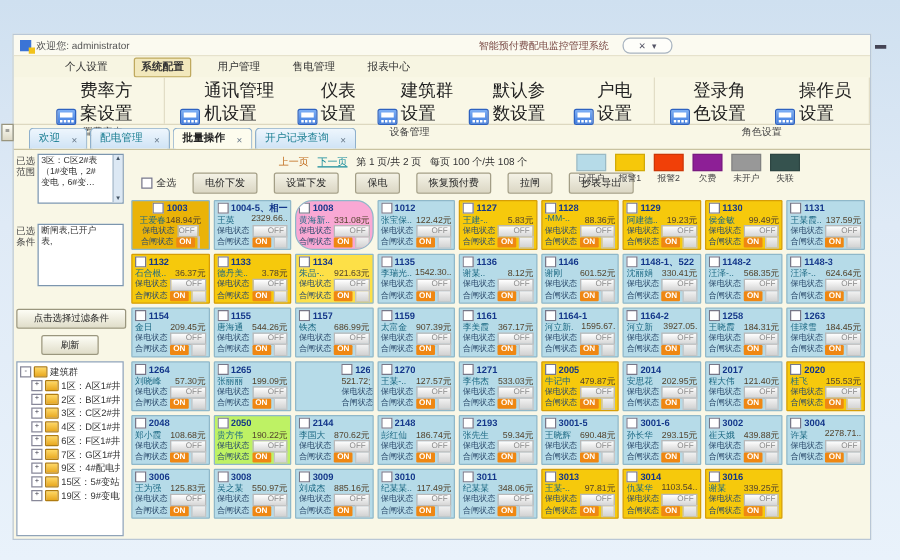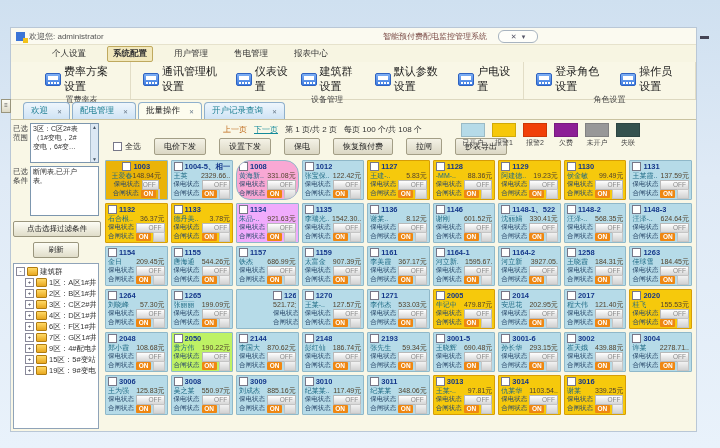--- a/index.html
+++ b/index.html
@@ -22,39 +22,39 @@
   .menu{height:17px;display:flex;align-items:center;gap:16px;padding-left:36px;font-size:8.5px;color:#333;
         background:#f7f5e2;flex:0 0 auto}
   .mitem{padding:1px 5px;cursor:default}
   .mitem.active{background:#f2e8bc;border:1px solid #bfa95e;border-radius:2px;font-weight:bold}
   
   .ribbon{height:37px;display:flex;align-items:stretch;background:#f9f7e6;border-bottom:1px solid #ddd8c0;
           padding-left:22px;flex:0 0 auto}
   .rgroup{display:flex;flex-direction:column;justify-content:space-between;padding:2px 12px 0 12px;
           border-right:1px solid #e2ddc6}
   .rbtns{display:flex;align-items:center;gap:12px}
-  .rbtn{display:flex;align-items:center;gap:3px;font-size:11px;color:#222;cursor:default}
+  .rbtn{display:flex;align-items:flex-end;gap:3px;font-size:14px;color:#222;cursor:default}
   .ric{width:14px;height:11px;border:1px solid #2e62c0;background:linear-gradient(#7fb0f4,#3f7ce0);
        border-radius:2px;position:relative;flex:0 0 auto}
   .ric::before{content:"";position:absolute;left:2px;top:2px;right:2px;height:4px;background:#fff}
   .ric::after{content:"";position:absolute;left:2px;bottom:1px;width:2px;height:2px;background:#fff;
        box-shadow:3px 0 #fff,6px 0 #fff,9px 0 #fff}
   .rlabel{font-size:8px;color:#444;text-align:center;height:11px}
   
   .dtabs{height:19px;display:flex;align-items:flex-end;gap:2px;padding-left:12px;
          border-bottom:1px solid #c9c2a0;flex:0 0 auto}
   .dtab{display:inline-flex;align-items:center;gap:9px;padding:2px 7px;font-size:8.5px;color:#1d7f93;
         background:linear-gradient(#eef6fd,#cfe3f5);border:1px solid #8fb0cc;border-bottom:none;
         border-radius:4px 4px 0 0;cursor:default;white-space:nowrap}
-  .dtab.active{background:#fdfcee;color:#222;font-weight:normal}
+  .dtab.active{background:#fdfcee;color:#222;font-weight:bold}
   .dclose::before{content:"✕";font-size:6px;color:#678}
   
   .content{flex:1;display:flex;min-height:0}
   .side{width:90px;flex:0 0 auto;padding:3px 2px 2px 2px;display:flex;flex-direction:column;box-sizing:border-box}
-  .frow{display:flex;gap:2px;margin-bottom:3px}
+  .frow{display:flex;gap:2px;margin-bottom:16px}
   .vlab{width:15px;font-size:7.5px;color:#444;white-space:pre-line;line-height:1.15;padding-top:2px}
   .lbox{flex:1;background:#fff;border:1px solid #7c96ae;font-size:7px;color:#333;padding:1px 8px 1px 2px;
         position:relative;overflow:hidden;line-height:1.25}
   .lbox.h1{height:36px}.lbox.h2{height:46px}
   .sbar{position:absolute;right:0;top:0;bottom:0;width:7px;background:#dce8f4;border-left:1px solid #aabccc;
         display:flex;flex-direction:column;justify-content:space-between;align-items:center}
   .sbar i{font-style:normal;font-size:5px;color:#456;line-height:6px}
   .sbar i.up::before{content:"▲"} .sbar i.dn::before{content:"▼"}
   .sbtn{display:block;margin:2px auto 0 auto;font-size:7.5px;color:#222;text-align:center;
         background:linear-gradient(#fdfdf5,#e0ddc9);border:1px solid #9a967e;border-radius:2px;
@@ -534,21 +534,21 @@
     <div class="crow">
       <span class="clab">保电状态</span>
       <span class="offbox">OFF</span>
     </div>
     <div class="crow">
       <span class="clab">合闸状态</span>
       <span class="onbadge" style="background: rgb(239, 135, 18);">ON</span>
       <span class="onstub"></span>
     </div>
   </div>
-          <div class="card o" style="background: #f0abfc;">
+          <div class="card o" style="background: #fde047;">
     <div class="chead">
       <span class="chk"></span>
       <span class="cid">1134</span>
     </div>
     <div class="cline">
       <span class="cname">朱品-..</span>
       <span class="camt">921.63元</span>
     </div>
     <div class="crow">
       <span class="clab">保电状态</span>

